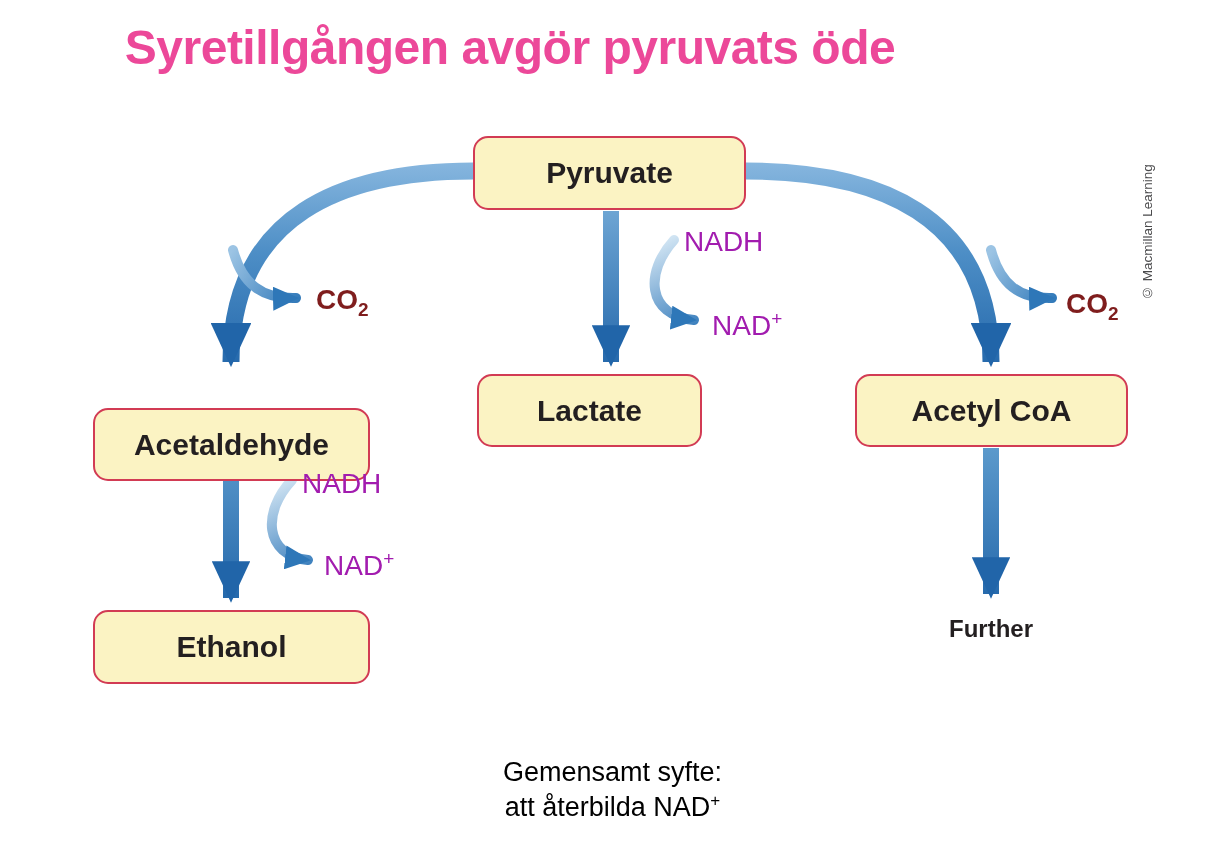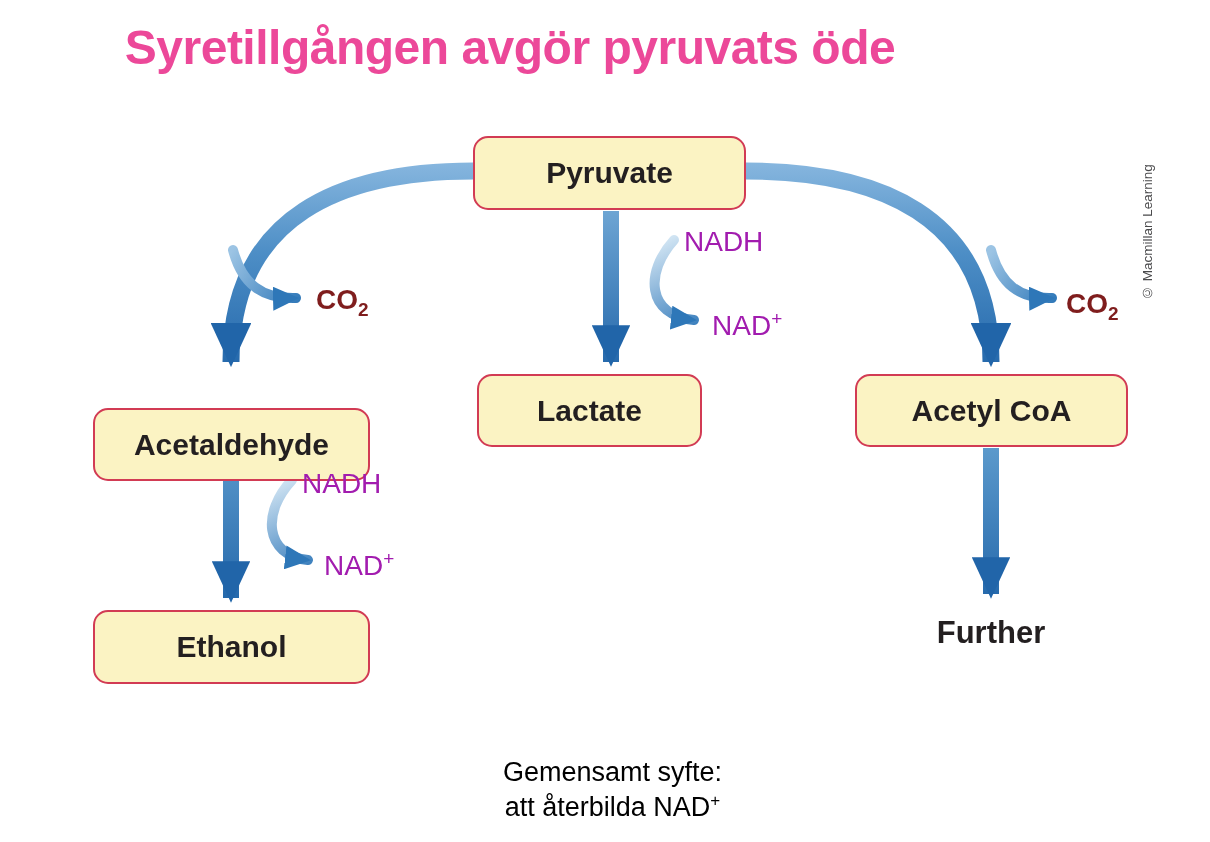--- a/index.html
+++ b/index.html
@@ -39,21 +39,21 @@
     font-size: 28px;
     color: #a21caf;
     white-space: nowrap;
   }
   .co2 { color: #7f1d1d; font-weight: 600; }
   .chem-label sub { font-size: 19px; }
   .chem-label sup { font-size: 19px; }
   .further {
     position: absolute;
     text-align: center;
-    font-size: 31px;
+    font-size: 24px;
     font-weight: 700;
     color: #231F20;
     line-height: 1.12;
   }
   .caption {
     position: absolute;
     left: 0; top: 755px; width: 1225px;
     text-align: center;
     font-size: 27px;
     color: #000000;

